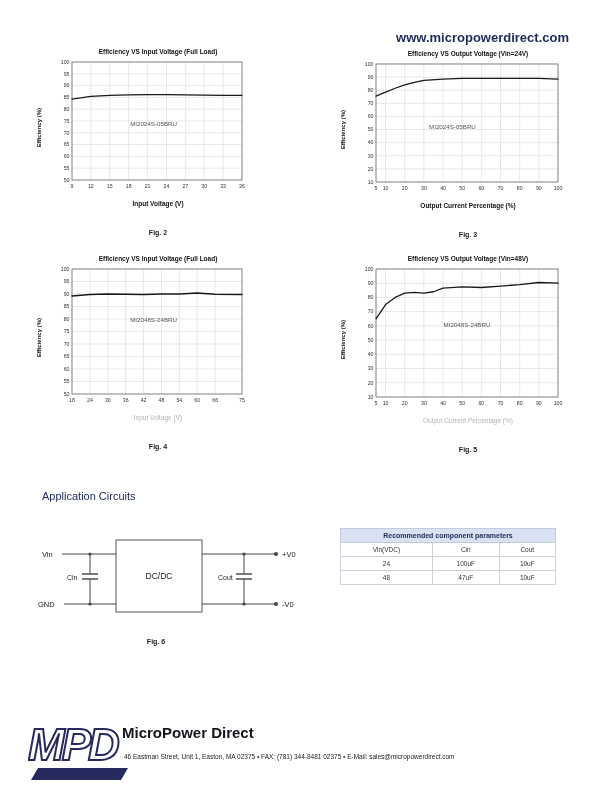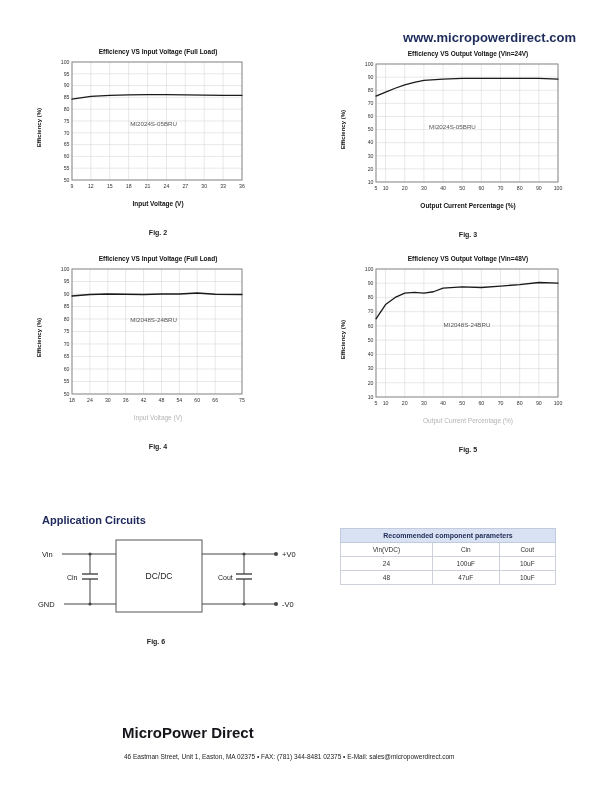--- a/index.html
+++ b/index.html
@@ -1,31 +1,31 @@
 <!DOCTYPE html>
 <html><head>
 <meta charset="utf-8">
 <style>
   html,body{margin:0;padding:0;background:#e8e8e8;}
   .page{
     position:relative;width:612px;height:792px;margin:0 auto;background:#fff;
     font-family:"Liberation Sans",sans-serif;color:#111;overflow:hidden;
   }
   
-  .site-link{position:absolute;top:30px;right:36px;font-size:13px;font-weight:bold;color:#1c2b5a;}
+  .site-link{position:absolute;top:30px;right:43px;font-size:13px;font-weight:bold;color:#1c2b5a;}
   
   .chart{position:absolute;}
   .chart-title{font-size:6.5px;font-weight:bold;color:#111;text-align:center;padding-left:30px;margin-bottom:2px;white-space:nowrap;}
   .chart-body{display:flex;align-items:center;}
   .ylabel{writing-mode:vertical-rl;transform:rotate(180deg);font-size:6px;font-weight:bold;color:#111;width:10px;text-align:center;}
   .xlabel{font-size:6.5px;font-weight:bold;color:#111;text-align:center;padding-left:30px;margin-top:2px;}
   .xlabel.muted{color:#b3b3b3;font-weight:normal;}
   .fig-caption{font-size:7px;font-weight:bold;color:#222;text-align:center;padding-left:30px;margin-top:22px;}
   
-  .section-heading{position:absolute;left:42px;top:514px;font-size:11px;font-weight:bold;color:#202a5c;}
+  .section-heading{position:absolute;left:42px;top:490px;font-size:11px;font-weight:normal;color:#202a5c;}
   .circuit-block{position:absolute;left:36px;top:532px;width:280px;}
   .circuit-fig{font-size:7px;font-weight:bold;color:#222;text-align:center;margin-top:6px;padding-right:40px;}
   .circuit-block svg text{font-family:"Liberation Sans",sans-serif;}
   
   .param-table{position:absolute;left:340px;top:528px;width:216px;border-collapse:collapse;font-size:6.5px;}
   .param-table th.tbl-title{background:#d9e2f3;color:#1f2a56;font-weight:bold;font-size:7px;padding:3px 2px;border:1px solid #c2cbde;text-align:center;}
   .param-table th,.param-table td{border:1px solid #ccd1db;text-align:center;padding:3px 2px;color:#333;font-weight:normal;}
   
   .footer-logo{position:absolute;left:28px;top:720px;}
   .company-name{position:absolute;left:122px;top:724px;font-size:15px;font-weight:bold;color:#15151c;letter-spacing:0px;}
@@ -325,16 +325,22 @@
           <td>10uF</td>
         </tr>
         <tr>
           <td>48</td>
           <td>47uF</td>
           <td>10uF</td>
         </tr>
       </tbody>
   </table>
 
+  <div class="footer-logo">
+    <svg width="100" height="62" viewBox="0 0 100 62">
+      <text x="0" y="40" font-size="44" font-weight="bold" font-style="italic" font-family="Liberation Sans, sans-serif" fill="#ffffff" stroke="#262a5e" stroke-width="2" letter-spacing="-3">MPD</text>
+      <polygon points="10,48 100,48 93,60 3,60" fill="#262a5e"></polygon>
+    </svg>
+  </div>
   <div class="company-name">MicroPower Direct</div>
   <div class="address-line">46 Eastman Street, Unit 1, Easton, MA 02375 • FAX: (781) 344-8481 02375 • E-Mail: sales@micropowerdirect.com</div>
 
 </div>
 
 </body></html>

